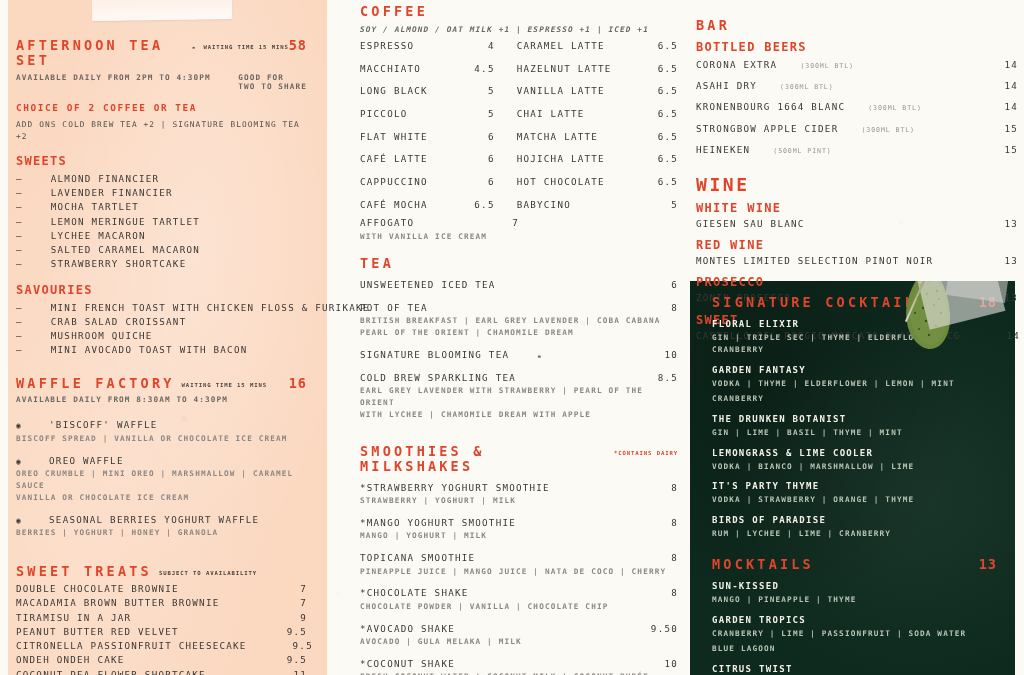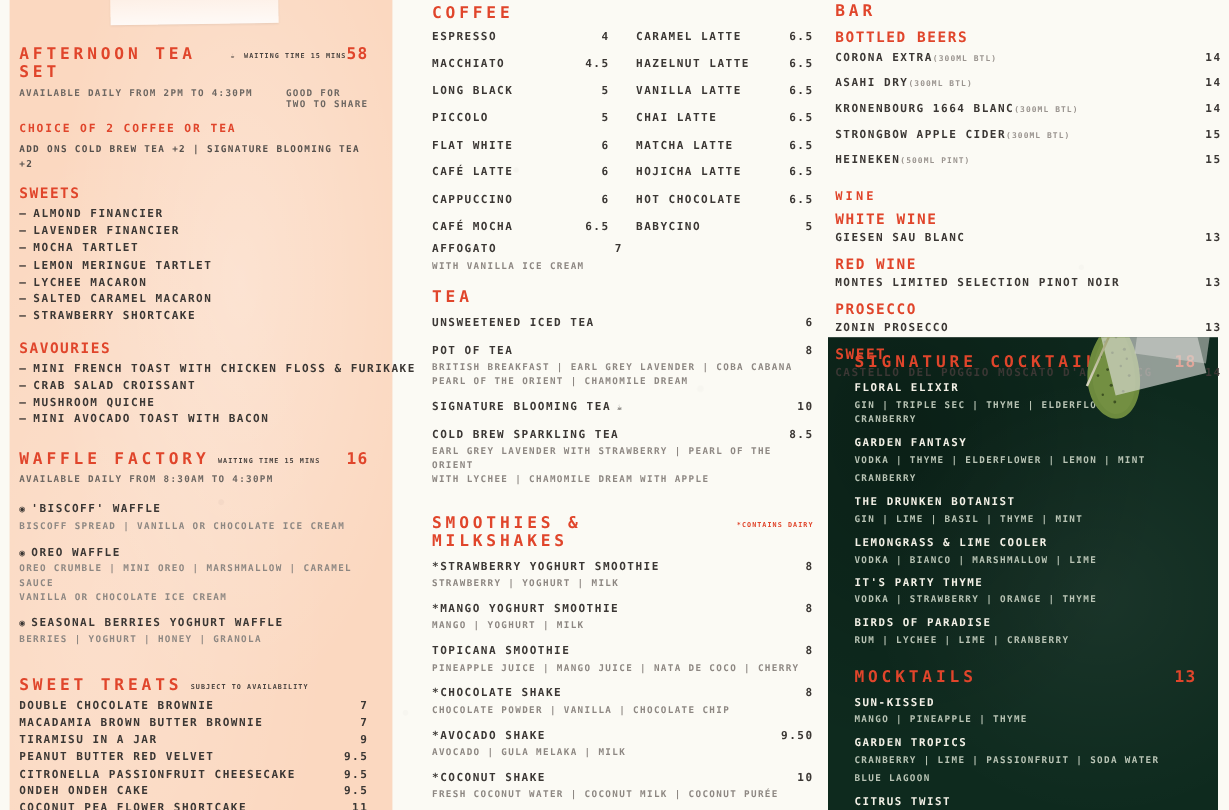--- a/index.html
+++ b/index.html
@@ -52,34 +52,34 @@
   #col-left .col-inner{padding:0 20px 0 16px;}
   #col-mid .col-inner{padding:0 4px 0 8px;}
   #col-right .col-inner{padding:0 6px 0 6px;}
 
   
   .sect-h{
     color:#e0452b;font-weight:bold;letter-spacing:3.2px;
     font-size:13.5px;line-height:1.1;
     display:flex;align-items:baseline;
   }
-  .sect-h.sm{font-size:10px;letter-spacing:2.6px;}
+  .sect-h.sm{font-size:18px;letter-spacing:2.6px;}
   .sect-h .grow{flex:1 1 auto;}
   .sect-h .price{letter-spacing:1px;font-size:13.5px;}
   .tiny-note{
     font-size:5.6px;letter-spacing:.9px;color:#4a4440;font-weight:bold;
     margin-left:7px;white-space:nowrap;position:relative;top:-1px;
   }
   .tiny-note.red{color:#e0452b;}
   .subhead{
     color:#e0452b;font-weight:bold;font-size:12px;letter-spacing:1.3px;
   }
   .row{
     display:flex;align-items:baseline;font-size:9.2px;letter-spacing:1.25px;
-    color:#3b3734;font-weight:bold;line-height:1.55;
+    color:#3b3734;font-weight:normal;line-height:1.55;gap:23px;
   }
   .row .nm{white-space:nowrap;}
   .row .dots{flex:1 1 auto;}
   .row .pr{white-space:nowrap;}
   .desc{
     color:#8d8782;font-size:7.7px;letter-spacing:1.15px;line-height:1.55;
     font-weight:bold;
   }
   .bullet{font-size:8px;margin-right:4px;}
   .dash{margin-right:5px;}
@@ -296,20 +296,21 @@
 
   </div>
 </div>
 
 <div class="col" id="col-mid">
   <div class="col-inner" style="padding-top:4px;">
 
     <div class="sect-h">
       <span>COFFEE</span>
     </div>
+    <div class="meta" style="font-style:italic;margin-top:6px;letter-spacing:1.15px;">SOY / ALMOND / OAT MILK +1 | ESPRESSO +1  | ICED +1</div>
 
     <div class="coffee-grid">
       <div class="cc" id="coffee-col1">
           <div class="row">
             <span class="nm">ESPRESSO</span>
             <span class="dots"></span>
             <span class="pr">4</span>
           </div>
           <div class="row">
             <span class="nm">MACCHIATO</span>
@@ -493,21 +494,21 @@
             <span class="pr">10</span>
           </div>
           <div class="desc">FRESH COCONUT WATER | COCONUT MILK | COCONUT PURÉE</div>
         </div>
       </div>
 
   </div>
 </div>
 
 <div class="col" id="col-right">
-  <div class="col-inner" style="padding-top:2px;">
+  <div class="col-inner" style="padding-top:18px;">
     <div class="sect-h">
       <span>BAR</span>
     </div>
     <div class="subhead" style="margin-top:7px;">BOTTLED BEERS</div>
     <div id="beers-list" style="margin-top:4px;">
         <div class="row" style="margin-bottom: 7px;">
           <span class="nm">CORONA EXTRA</span>
           <span class="vol"> (300ML BTL)</span>
           <span class="dots"></span>
           <span class="pr">14</span>

